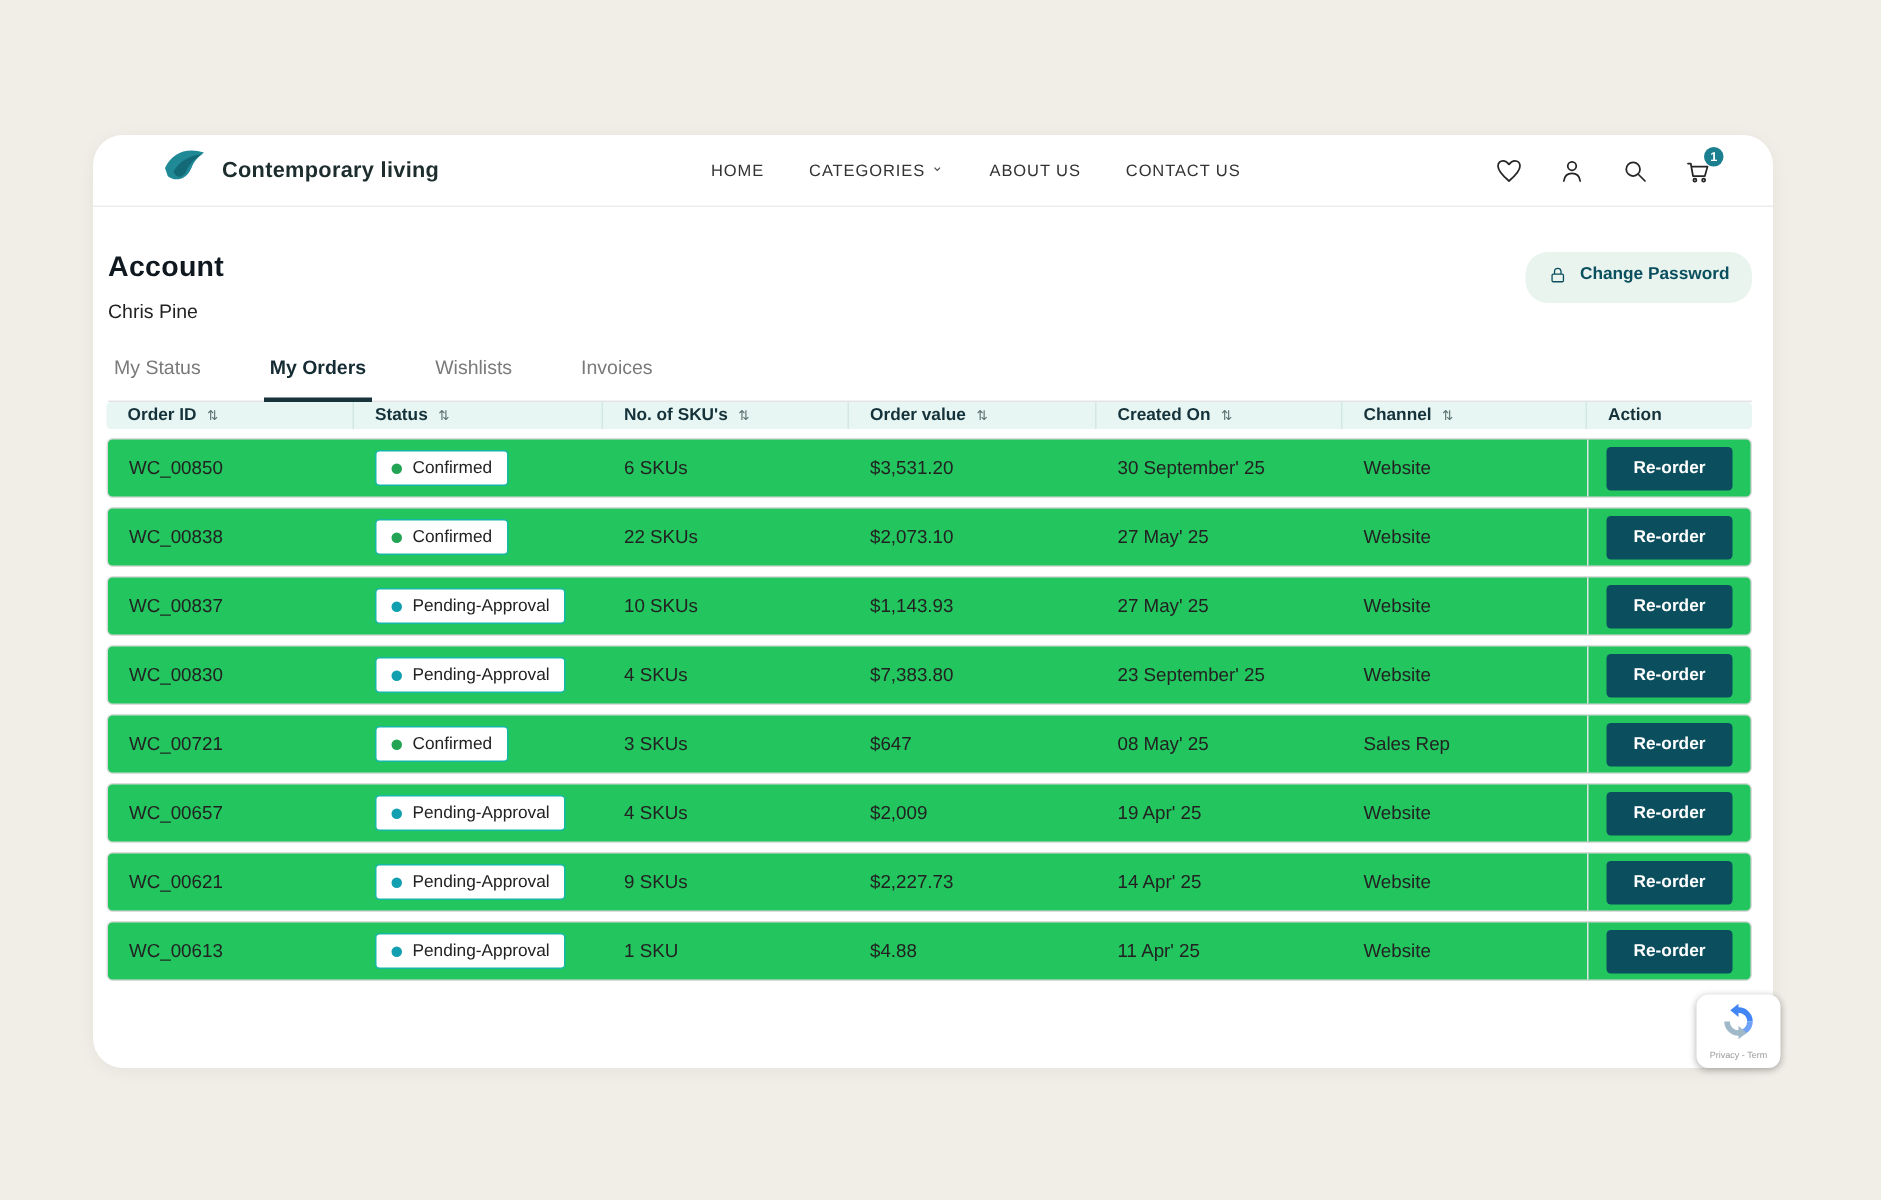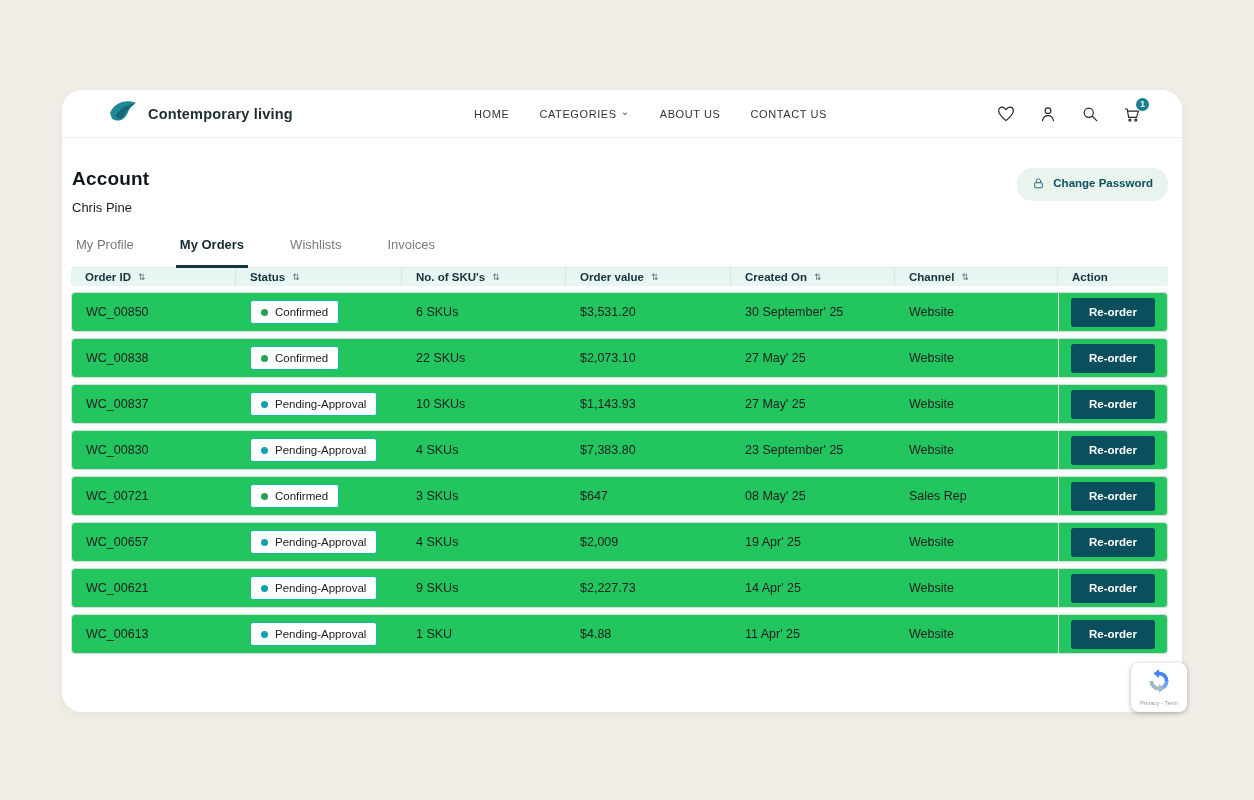--- a/index.html
+++ b/index.html
@@ -209,21 +209,21 @@
         <svg viewBox="0 0 24 24">
             <rect x="5" y="10.5" width="14" height="9.5" rx="1.5"></rect>
             <path d="M8 10.5 V7.5 C8 5.2 9.8 3.6 12 3.6 C14.2 3.6 16 5.2 16 7.5 V10.5"></path>
           </svg>
       </span>
       <span>Change Password</span>
     </button>
   </div>
 
   <div class="tabs">
-    <span class="tab">My Profile</span>
+    <span class="tab">My Status</span>
     <span class="tab active">My Orders</span>
     <span class="tab">Wishlists</span>
     <span class="tab">Invoices</span>
   </div>
 
 
   <div class="table">
     <div class="thead">
       <div class="th">
         <span>Order ID</span>

